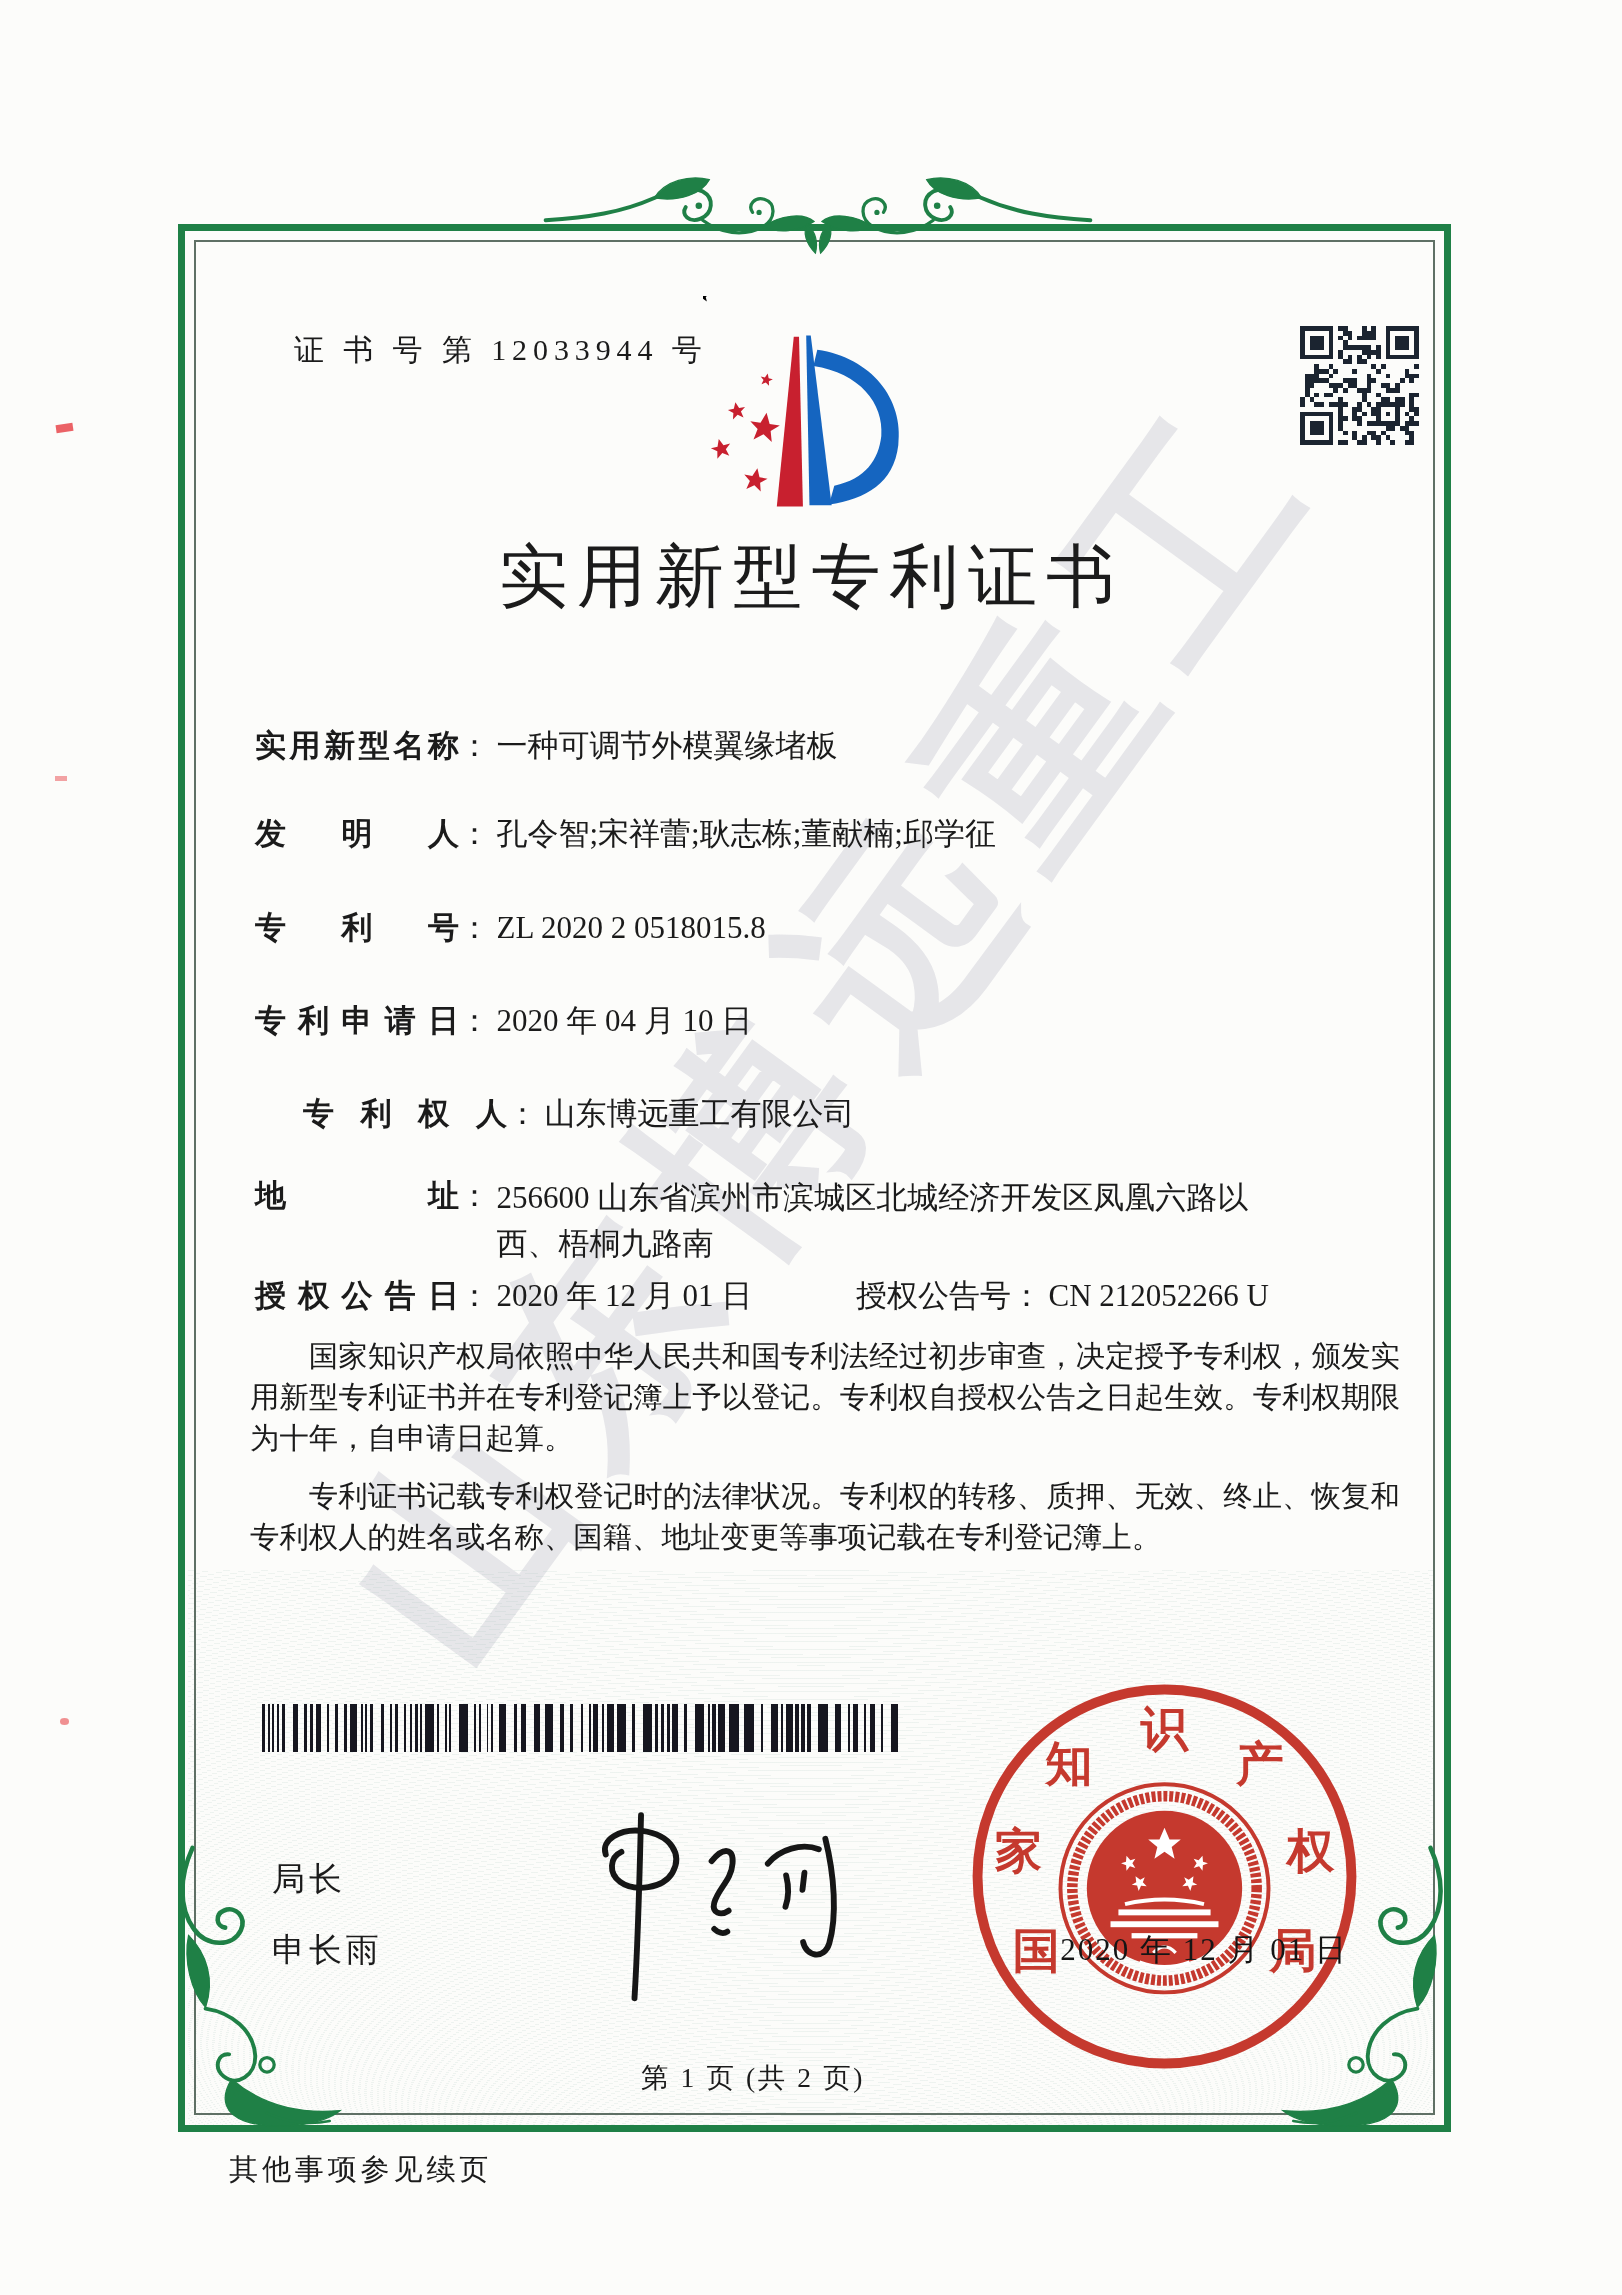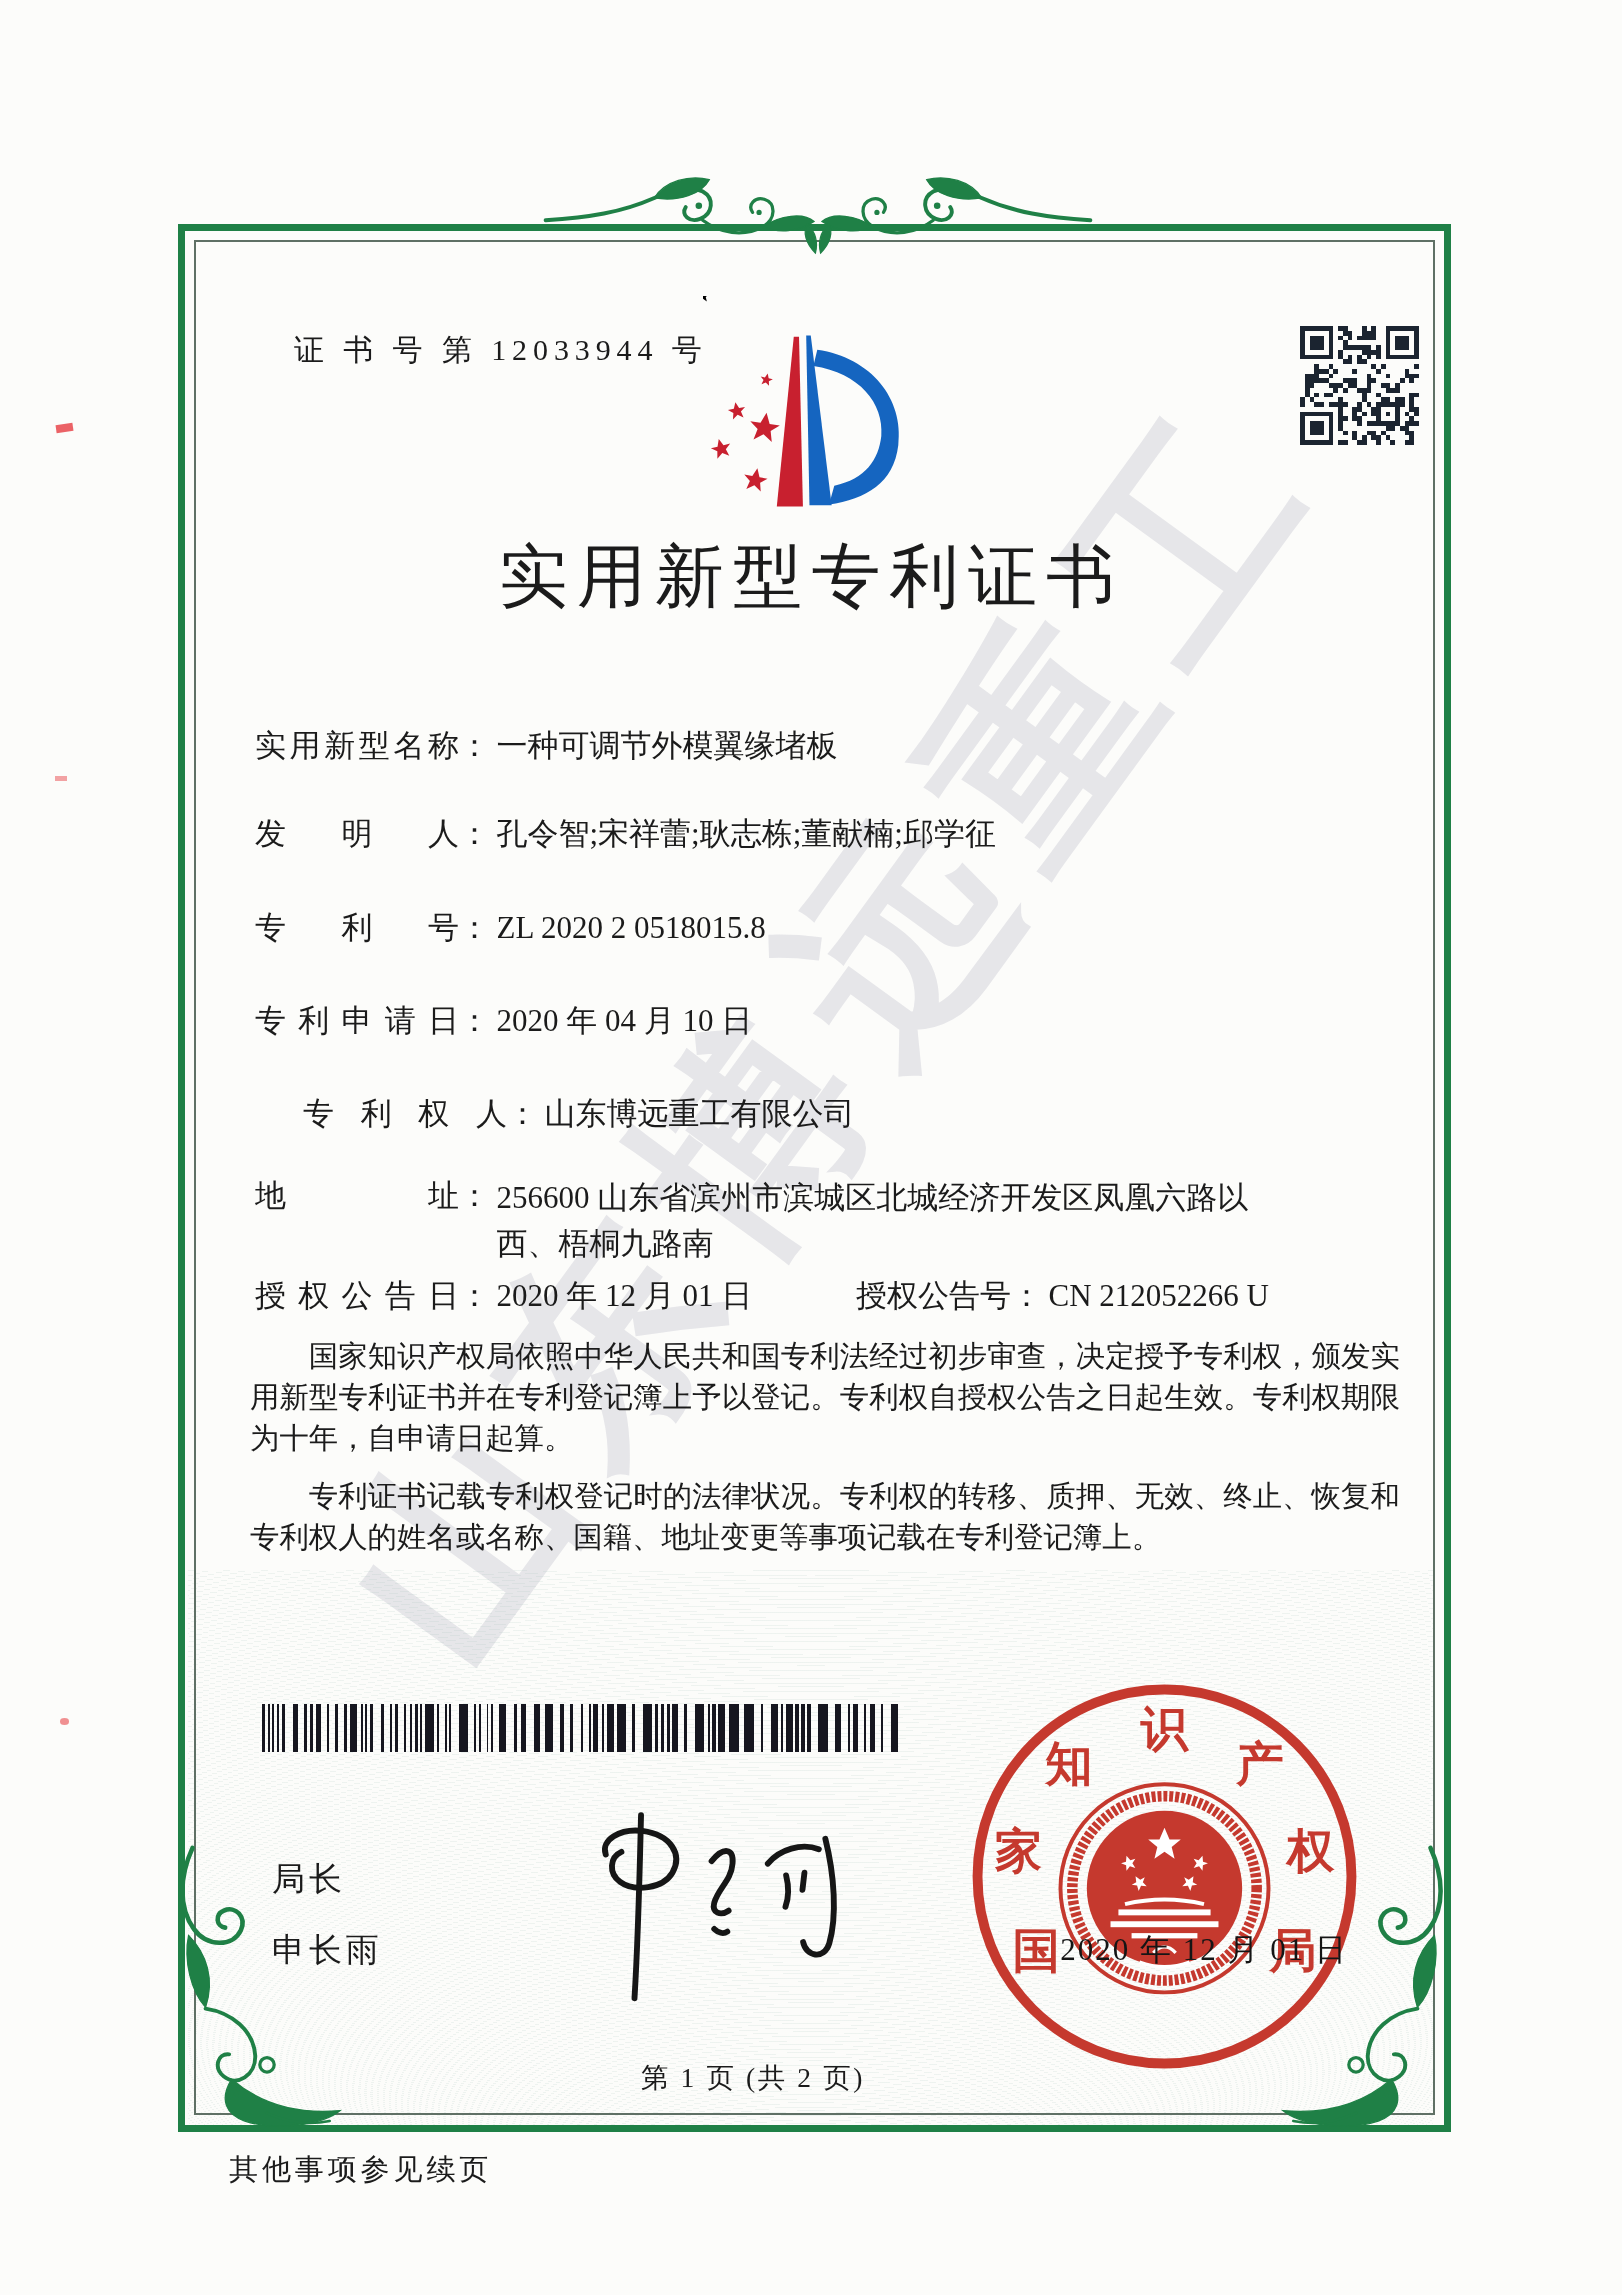--- a/index.html
+++ b/index.html
@@ -14,21 +14,21 @@
   .texture{left:188px;top:1570px;width:1246px;height:558px;z-index:1;opacity:.65;
      background:repeating-radial-gradient(ellipse 140% 70% at 50% 118%,
         rgba(152,186,176,.22) 0px, rgba(152,186,176,.22) 1.3px, transparent 1.3px, transparent 7.2px);}
   
   .border-outer{left:178px;top:224px;width:1273px;height:1908px;border:7.2px solid #1f8046;box-sizing:border-box;z-index:2;}
   .border-inner{left:194px;top:240px;width:1241px;height:1875px;border:2px solid #5f7065;box-sizing:border-box;z-index:2;}
   .orn{z-index:3;}
   .cert-no{left:294px;top:330px;font-size:30px;letter-spacing:5.9px;z-index:4;}
   .title{left:0;top:531px;width:1623px;text-align:center;font-size:69px;font-weight:normal;letter-spacing:9.2px;z-index:4;}
   .row{left:255px;width:1178px;font-size:31px;z-index:4;}
-  .row .lab{display:inline-block;width:204px;text-align:justify;text-align-last:justify;vertical-align:top;}
+  .row .lab{display:inline-block;width:204px;text-align:justify;text-align-last:justify;vertical-align:top;font-weight:bold;}
   .row .val{margin-left:6.5px;}
   .row .val2{display:inline-block;vertical-align:top;width:916px;line-height:46px;}
   .grant2{position:absolute;left:601px;top:0;}
   .para{left:250px;width:1150px;font-size:29.4px;line-height:41px;text-align:justify;text-indent:2em;z-index:4;}
   .sig-label{left:272px;font-size:33px;letter-spacing:3.9px;z-index:4;}
   .seal-date{left:1021px;top:1929px;width:366px;text-align:center;font-size:31px;letter-spacing:2px;color:#151515;z-index:6;}
   .page-no{left:236px;top:2060px;width:1034px;text-align:center;font-size:27.5px;letter-spacing:2.6px;z-index:4;}
   .note{left:229px;top:2150px;width:1047px;text-align:left;font-size:29px;letter-spacing:3.9px;z-index:4;}
   .redmark{background:#e8474b;z-index:3;}
   svg{display:block;}

